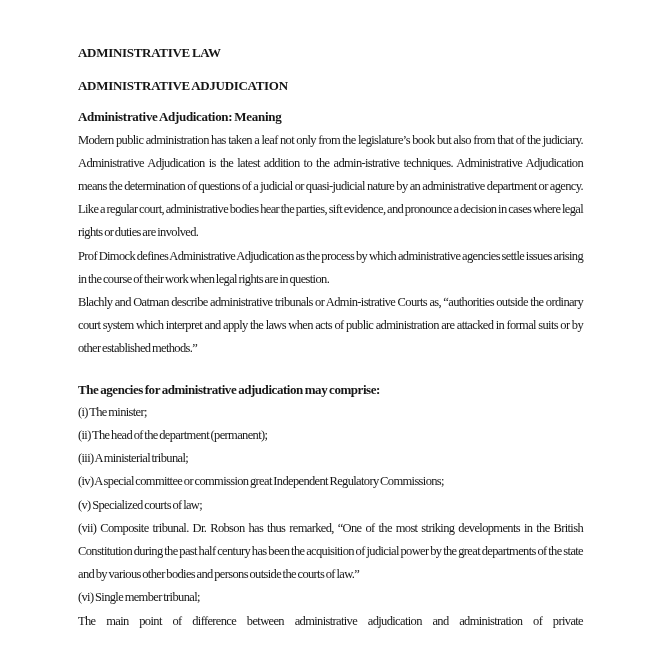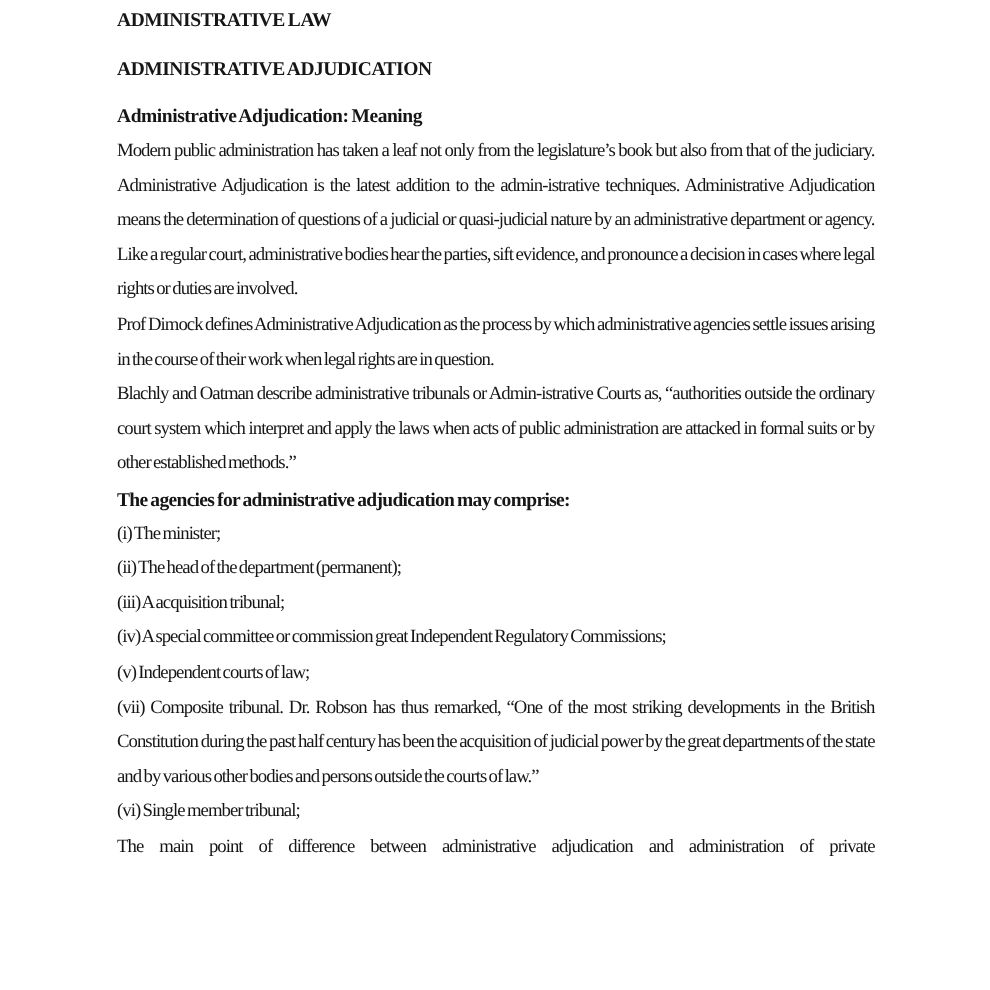--- a/index.html
+++ b/index.html
@@ -20,23 +20,23 @@
     letter-spacing: -0.65px;
     word-spacing: -0.9px;
   }
   h1, h2, h3, h4 {
     margin: 0;
     font-size: 13px;
     font-weight: bold;
     letter-spacing: -0.3px;
     line-height: 23.2px;
   }
-  h1 { margin-bottom: 10px; }
+  h1 { margin-bottom: 10px; margin-top: 40px; }
   h2 { text-align: left; margin-bottom: 8px; }
-  h4 { letter-spacing: -0.45px; }
+  h4 { letter-spacing: -0.45px; margin-top: 17px; }
   .para {
     margin: 0;
     text-align: justify;
   }
   .justify-last {
     text-align: justify;
     text-align-last: justify;
   }
 </style>
 </head>
@@ -54,22 +54,22 @@
       <div class="para">Modern public administration has taken a leaf not only from the legislature’s book but also from that of the judiciary. Administrative Adjudication is the latest addition to the admin-istrative techniques. Administrative Adjudication means the determination of questions of a judicial or quasi-judicial nature by an administrative department or agency. Like a regular court, administrative bodies hear the parties, sift evidence, and pronounce a decision in cases where legal rights or duties are involved.</div>
       <div class="para">Prof Dimock defines Administrative Adjudication as the process by which administrative agencies settle issues arising in the course of their work when legal rights are in question.</div>
       <div class="para">Blachly and Oatman describe administrative tribunals or Admin-istrative Courts as, “authorities outside the ordinary court system which interpret and apply the laws when acts of public administration are attacked in formal suits or by other established methods.”</div>
     </div>
 
   <h4>The agencies for administrative adjudication may comprise:</h4>
 
   <div>
       <div class="para">(i) The minister;</div>
       <div class="para">(ii) The head of the department (permanent);</div>
-      <div class="para">(iii) A acquisition tribunal;</div>
+      <div class="para">(iii) A ministerial tribunal;</div>
       <div class="para">(iv) A special committee or commission great Independent Regulatory Commissions;</div>
-      <div class="para">(v) Independent courts of law;</div>
+      <div class="para">(v) Specialized courts of law;</div>
       <div class="para">(vii) Composite tribunal. Dr. Robson has thus remarked, “One of the most striking developments in the British Constitution during the past half century has been the acquisition of judicial power by the great departments of the state and by various other bodies and persons outside the courts of law.”</div>
       <div class="para">(vi) Single member tribunal;</div>
     </div>
 
   <p class="para justify-last">The main point of difference between administrative adjudication and administration of private</p>
 
 </div>
 
 </body></html>

